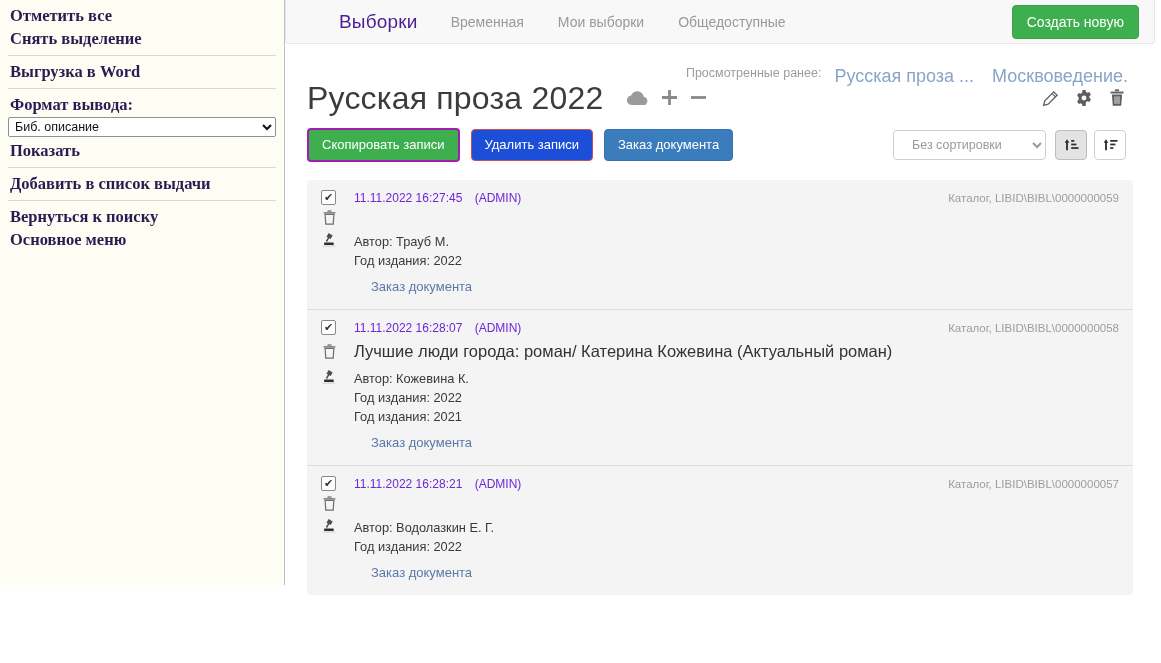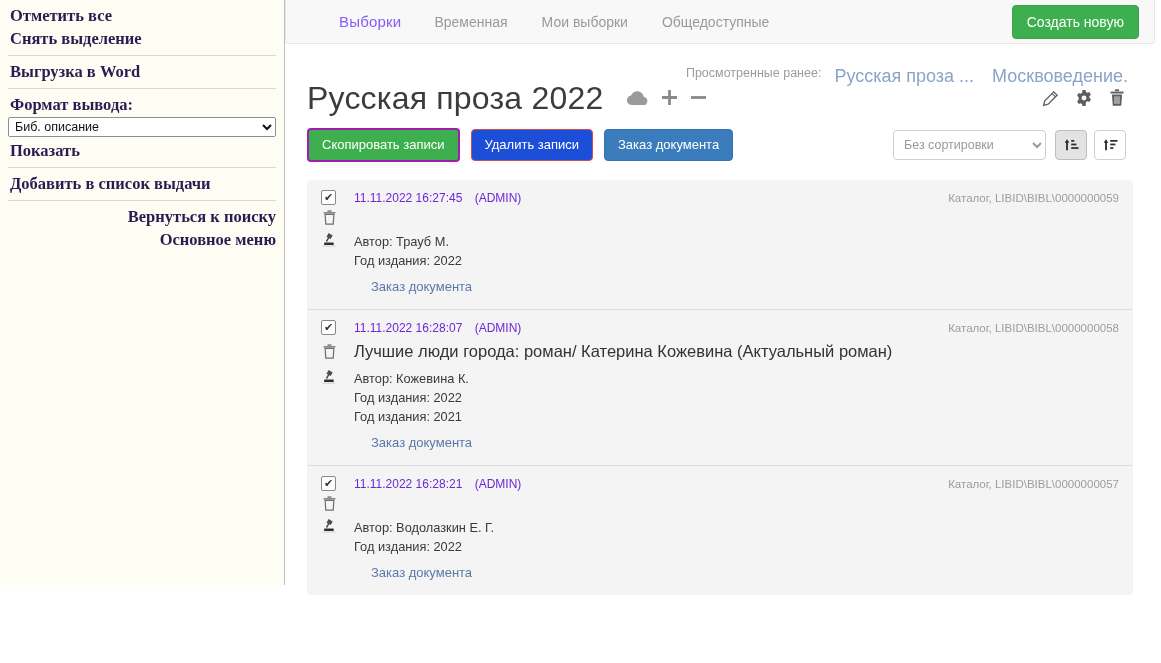--- a/index.html
+++ b/index.html
@@ -26,21 +26,21 @@
     background: #fdfdf3;
     border-right: 1px solid #bdbdbd;
     padding: 0 8px;
     font-family: "Liberation Serif", serif;
     flex: 0 0 285px;
   }
   .side-group {
     padding: 4px 0 5px 0;
     border-bottom: 1px solid #d9d9cf;
   }
-  .side-group.last { border-bottom: none; text-align: right; }
+  .side-group.last { border-bottom: none; }
   .side-link {
     display: block;
     color: #2a1b52;
     font-weight: bold;
     font-size: 16.5px;
     line-height: 21px;
     text-decoration: none;
     padding: 1px 0 1px 2px;
     white-space: nowrap;
   }
@@ -79,22 +79,22 @@
     background: #f8f8f8;
     border: 1px solid #e7e7e7;
     border-top: none;
     border-radius: 0 0 4px 4px;
     display: flex;
     align-items: center;
     padding: 0 15px;
     margin: 0 6px 0 0;
   }
   .brand {
-    color: #8b5cf6;
-    font-size: 15px;
+    color: #4c1d95;
+    font-size: 19px;
     padding: 0 16px 0 38px;
     text-decoration: none;
     letter-spacing: .2px;
   }
   .nav-links { display: flex; align-items: center; gap: 0px; }
   .nav-link {
     color: #9a9a9a;
     font-size: 14px;
     padding: 0 17px;
     text-decoration: none;
@@ -188,21 +188,21 @@
   .action-spacer { flex: 1 1 auto; }
 
   .sort-select {
     width: 153px;
     height: 30px;
     font-size: 12.5px;
     color: #9a9a9a;
     border: 1px solid #cfcfcf;
     border-radius: 4px;
     background: #ffffff;
-    padding: 0 6px;
+    padding: 0 14px;
     font-family: "Liberation Sans", sans-serif;
     margin-right: 9px;
   }
   .sort-btn {
     width: 32px;
     height: 30px;
     border: 1px solid #cfcfcf;
     border-radius: 4px;
     background: #ffffff;
     display: inline-flex;

